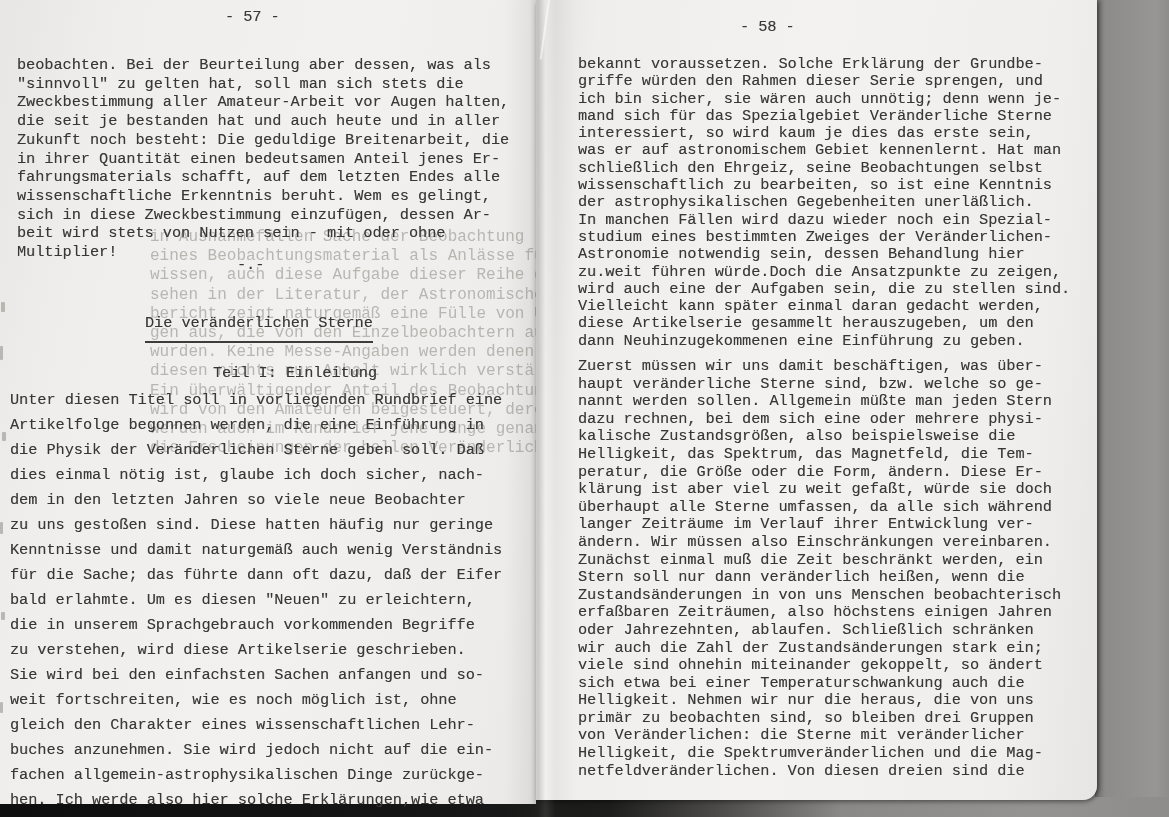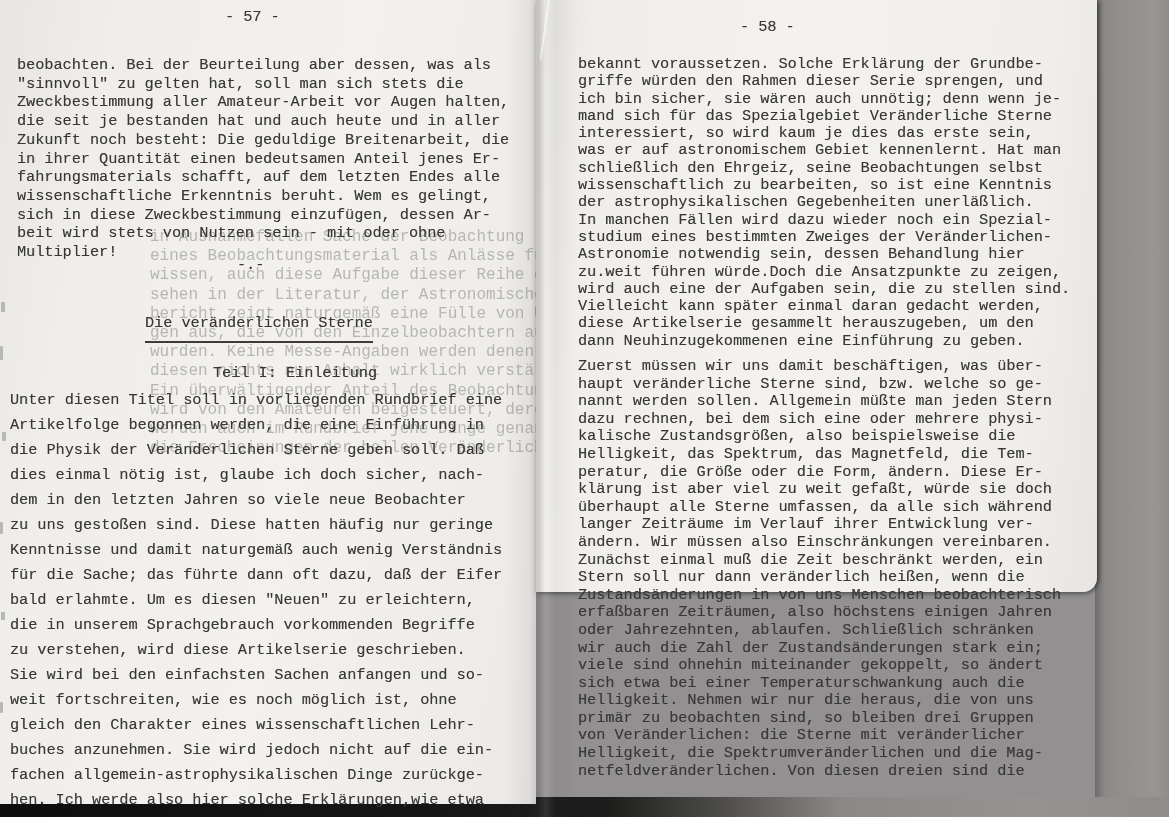--- a/index.html
+++ b/index.html
@@ -10,21 +10,21 @@
   }
   .page{
     position:absolute;top:0;z-index:1;
     color:#383734;
   }
   .page-left{
     left:0;width:536px;height:804px;
     background:linear-gradient(100deg,#e7e6e4 0%,#efeeec 18%,#f2f1ef 55%,#edecea 88%,#e9e8e6 100%);
   }
   .page-right{
-    left:536px;width:561px;height:592px;
+    left:536px;width:561px;height:800px;
     background:linear-gradient(95deg,#e3e2e0 0%,#efeeec 10%,#f3f2f0 45%,#efeeec 85%,#e6e5e3 100%);
     border-bottom-right-radius:14px;
     box-shadow:3px 0 4px -1px rgba(0,0,0,0.40), 0 3px 5px -1px rgba(0,0,0,0.35);
   }
   .txt{
     position:absolute;white-space:pre;
     font-size:15.2px;letter-spacing:0;
     text-shadow:0.3px 0.3px 0.4px rgba(52,51,48,0.38);
   }
   .pgnum-left{left:215px;top:8px;line-height:19px;margin-left:10px;}

